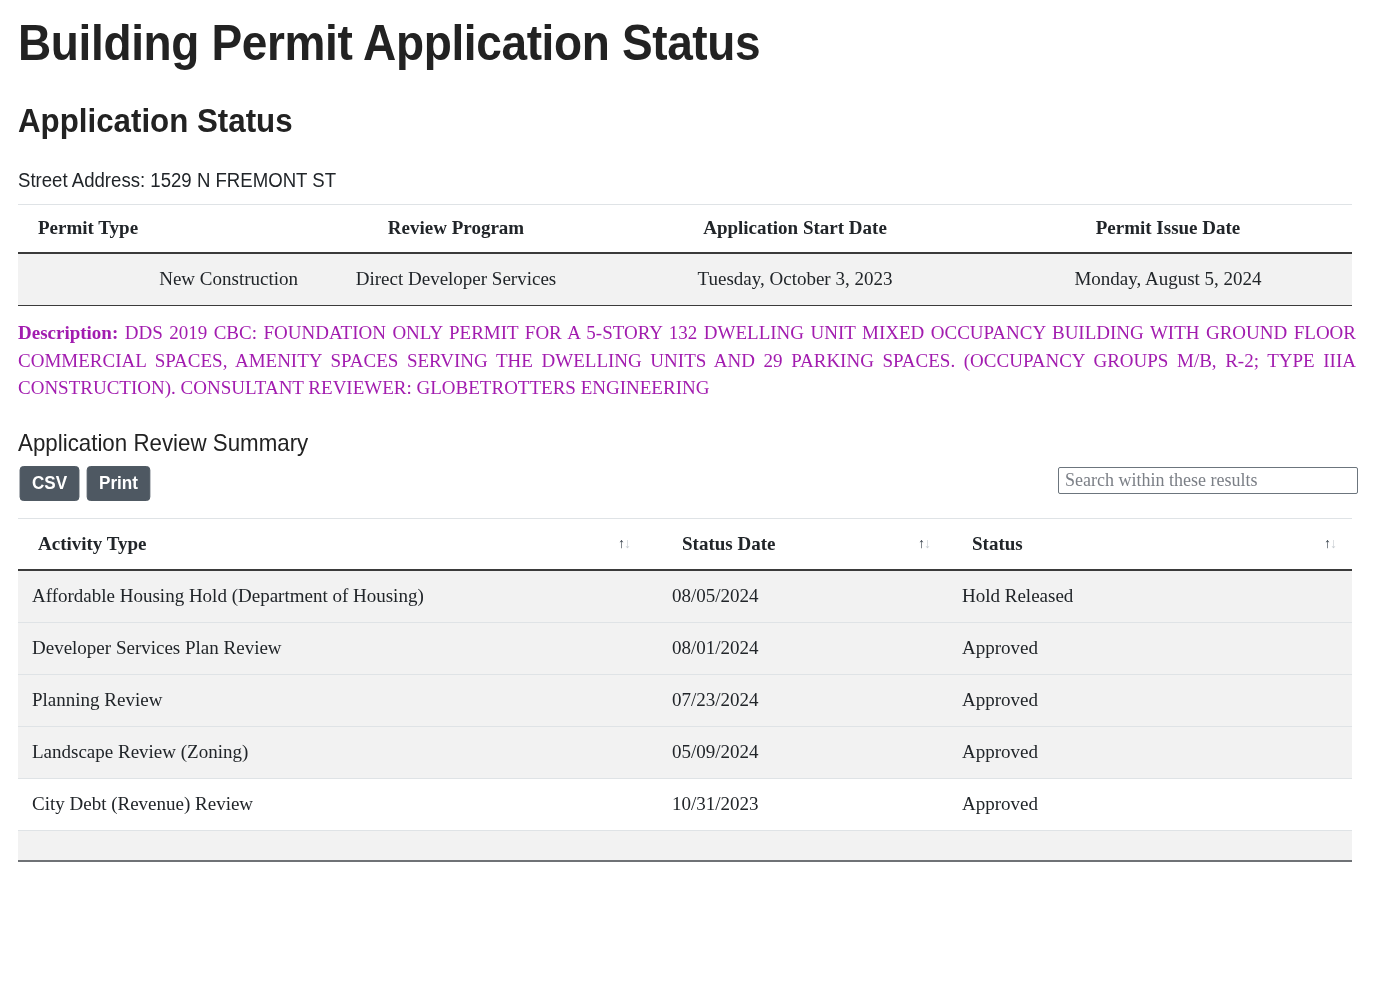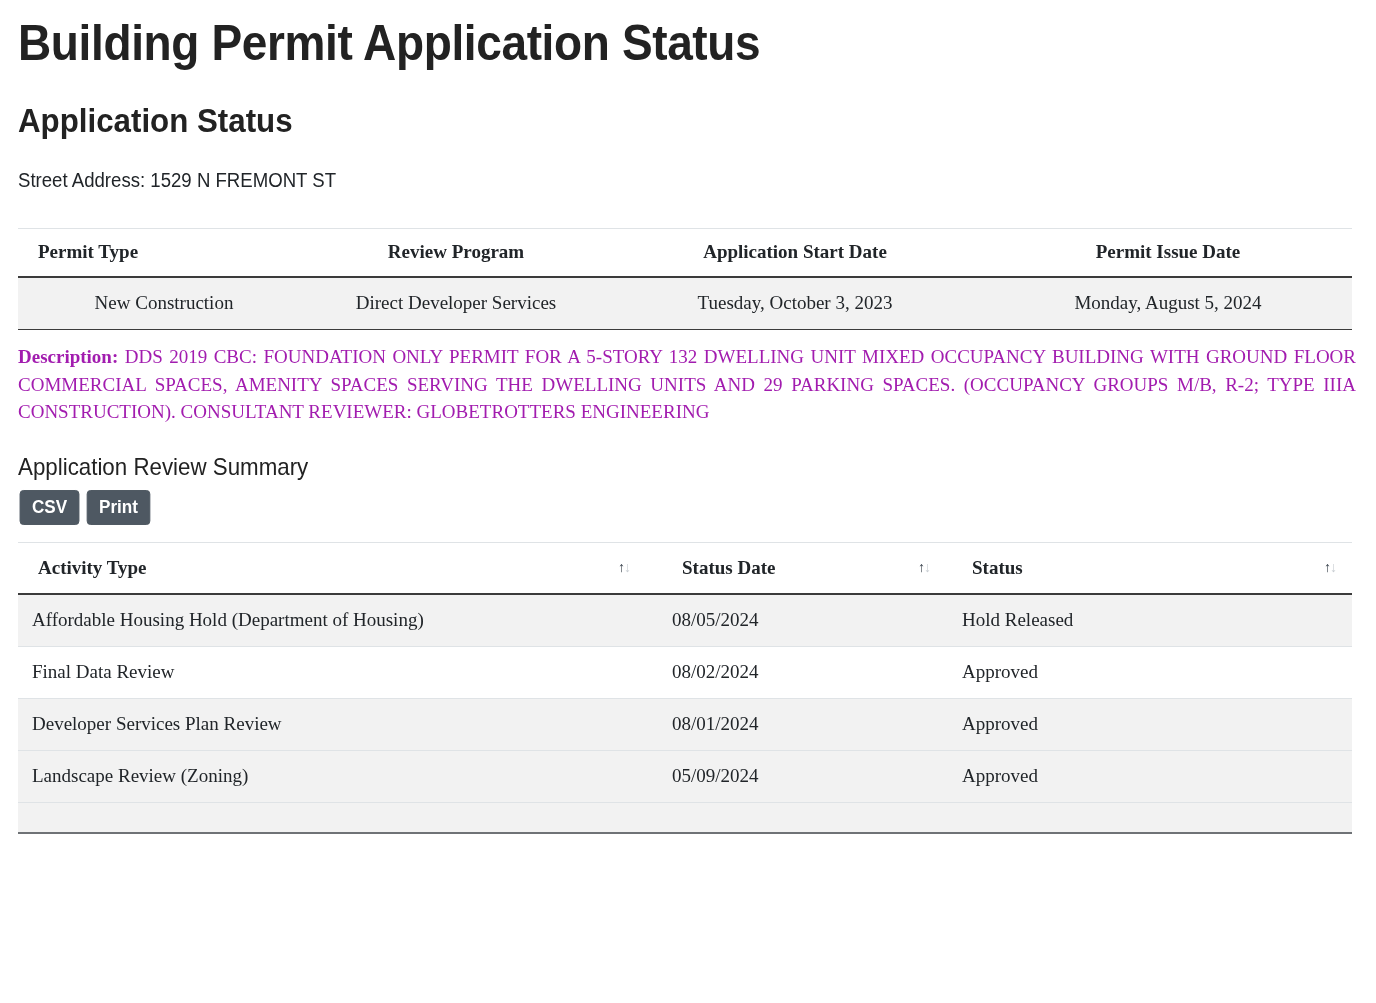--- a/index.html
+++ b/index.html
@@ -62,21 +62,21 @@
     margin: 28px 0 0 0;
     color: #212529;
     transform: scaleX(0.93);
     transform-origin: left center;
   }
 
   
   table.permit-table {
     width: 1334px;
     border-collapse: collapse;
-    margin-top: 36px;
+    margin-top: 12px;
     font-family: "Liberation Serif", serif;
     table-layout: fixed;
   }
   table.permit-table thead th {
     font-size: 19px;
     font-weight: bold;
     text-align: center;
     padding: 12px 8px 13px 8px;
     border-top: 1px solid #dfe3e6;
     border-bottom: 2px solid #3b3b3b;
@@ -89,21 +89,21 @@
   }
   table.permit-table tbody td {
     font-size: 19px;
     text-align: center;
     padding: 14px 8px 15px 8px;
     background: #f2f2f2;
     border-bottom: 1px solid #3b3b3b;
     color: #212529;
   }
   table.permit-table tbody td.col-left {
-    text-align: center;
+    text-align: right;
     padding-left: 12px;
   }
   .c1 { width: 288px; }
   .c2 { width: 300px; }
   .c3 { width: 378px; }
   .c4 { width: 368px; }
 
   
   .description {
     width: 1338px;
@@ -270,20 +270,21 @@
     <span>DDS 2019 CBC: FOUNDATION ONLY PERMIT FOR A 5-STORY 132 DWELLING UNIT MIXED OCCUPANCY BUILDING WITH GROUND FLOOR COMMERCIAL SPACES, AMENITY SPACES SERVING THE DWELLING UNITS AND 29 PARKING SPACES. (OCCUPANCY GROUPS M/B, R-2; TYPE IIIA CONSTRUCTION). CONSULTANT REVIEWER: GLOBETROTTERS ENGINEERING</span>
   </p>
 
   <h3 class="sub-title">Application Review Summary</h3>
 
   <div class="toolbar">
     <div class="btn-group">
       <button type="button" class="dt-button">CSV</button>
       <button type="button" class="dt-button">Print</button>
     </div>
+    <input type="text" class="search-box" placeholder="Search within these results" style="">
   </div>
 
   <table class="review-table">
     <colgroup>
       <col class="rc1">
         <col class="rc2">
         <col class="rc3">
     </colgroup>
     <thead>
       <tr>
@@ -306,48 +307,59 @@
           <td class="rc1">
             <span class="td-inner">Affordable Housing Hold (Department of Housing)</span>
           </td>
           <td class="rc2">
             <span class="td-inner">08/05/2024</span>
           </td>
           <td class="rc3">
             <span class="td-inner">Hold Released</span>
           </td>
         </tr>
+        <tr class="odd">
+          <td class="rc1">
+            <span class="td-inner">Developer Services Plan Review</span>
+          </td>
+          <td class="rc2">
+            <span class="td-inner">08/01/2024</span>
+          </td>
+          <td class="rc3">
+            <span class="td-inner">Approved</span>
+          </td>
+        </tr>
+        <tr class="odd">
+          <td class="rc1">
+            <span class="td-inner">Planning Review</span>
+          </td>
+          <td class="rc2">
+            <span class="td-inner">07/23/2024</span>
+          </td>
+          <td class="rc3">
+            <span class="td-inner">Approved</span>
+          </td>
+        </tr>
+        <tr class="odd">
+          <td class="rc1">
+            <span class="td-inner">Landscape Review (Zoning)</span>
+          </td>
+          <td class="rc2">
+            <span class="td-inner">05/09/2024</span>
+          </td>
+          <td class="rc3">
+            <span class="td-inner">Approved</span>
+          </td>
+        </tr>
         <tr class="even">
           <td class="rc1">
-            <span class="td-inner">Final Data Review</span>
-          </td>
-          <td class="rc2">
-            <span class="td-inner">08/02/2024</span>
-          </td>
-          <td class="rc3">
-            <span class="td-inner">Approved</span>
-          </td>
-        </tr>
-        <tr class="odd">
-          <td class="rc1">
-            <span class="td-inner">Developer Services Plan Review</span>
-          </td>
-          <td class="rc2">
-            <span class="td-inner">08/01/2024</span>
-          </td>
-          <td class="rc3">
-            <span class="td-inner">Approved</span>
-          </td>
-        </tr>
-        <tr class="odd">
-          <td class="rc1">
-            <span class="td-inner">Landscape Review (Zoning)</span>
-          </td>
-          <td class="rc2">
-            <span class="td-inner">05/09/2024</span>
+            <span class="td-inner">City Debt (Revenue) Review</span>
+          </td>
+          <td class="rc2">
+            <span class="td-inner">10/31/2023</span>
           </td>
           <td class="rc3">
             <span class="td-inner">Approved</span>
           </td>
         </tr>
         <tr class="odd">
           <td class="rc1"></td>
           <td class="rc2"></td>
           <td class="rc3"></td>
         </tr>

